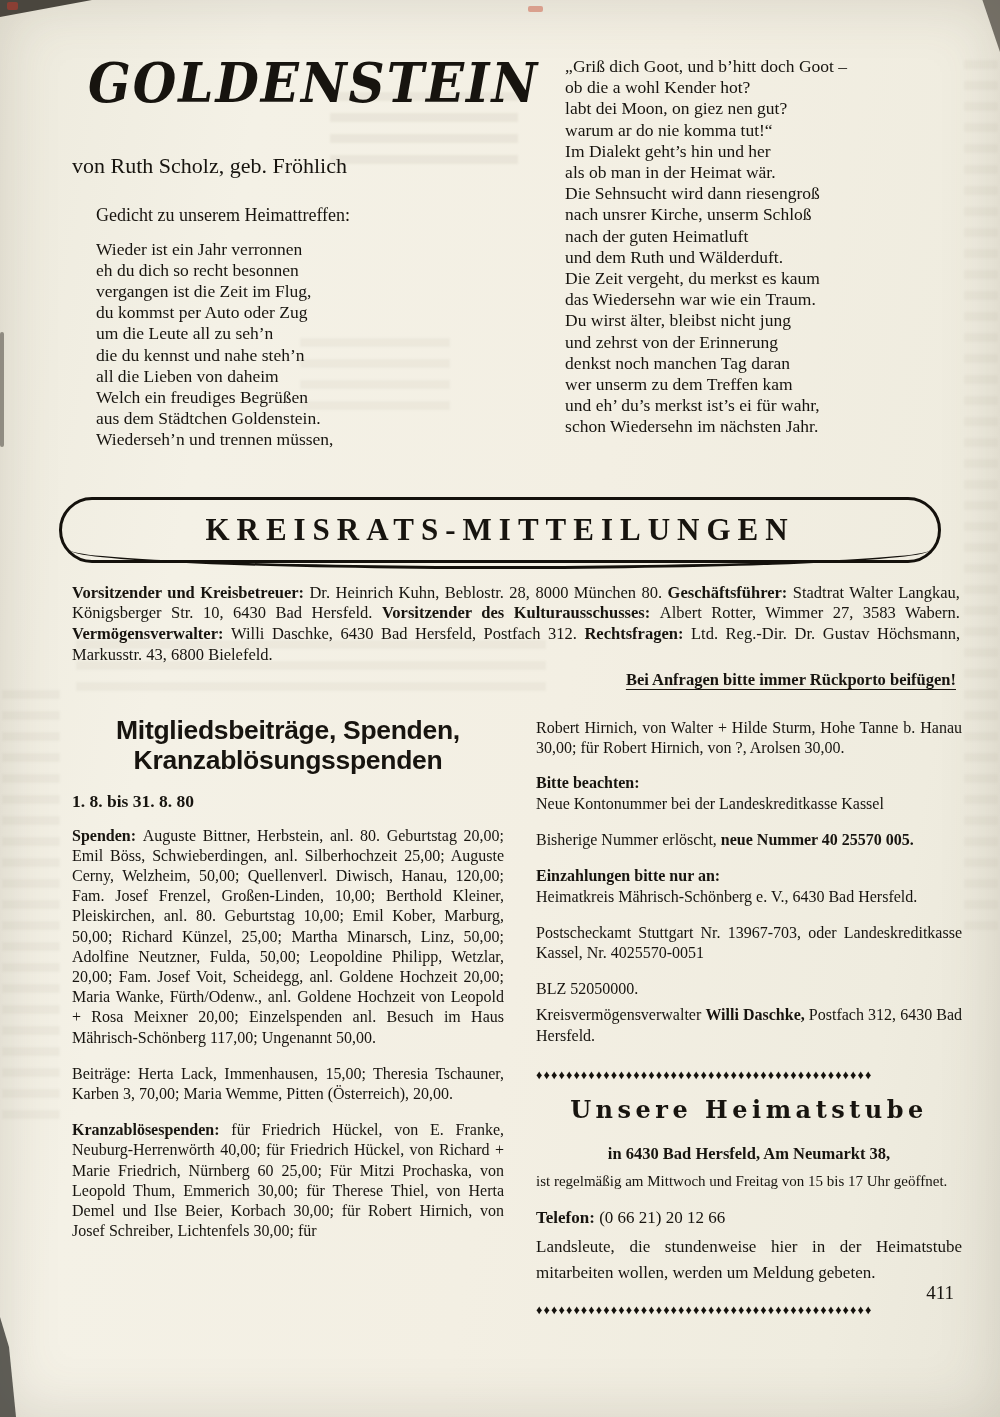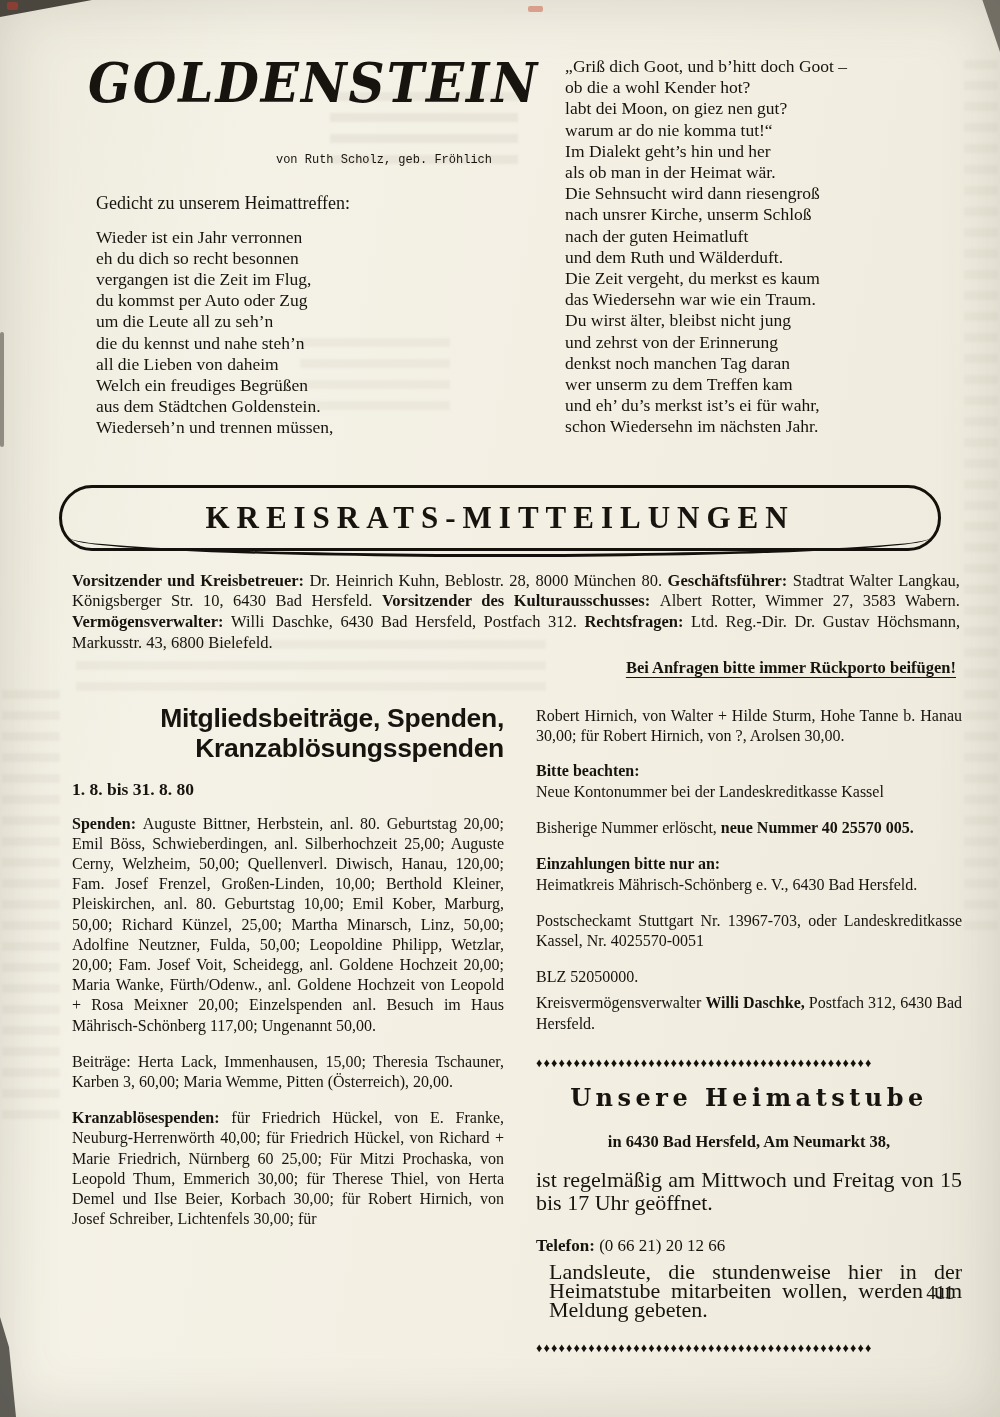--- a/index.html
+++ b/index.html
@@ -29,21 +29,21 @@
   .poem-area{display:flex;gap:26px;padding:52px 40px 0 72px;align-items:flex-start;position:relative;z-index:1;}
   .poem-left{flex:0 0 440px;}
   .poem-right{flex:1;padding-top:4px;}
   .gold-title{
     font-family:"DejaVu Serif", serif;
     font-style:italic;font-weight:700;
     font-size:50px;line-height:1.05;letter-spacing:2px;
     transform:scaleY(1.08);transform-origin:left top;
     margin:4px 0 0 16px;white-space:nowrap;
   }
-  .poem-author{margin:44px 0 0 0;text-align:right;width:420px;font-size:12px;font-family:Liberation Mono, monospace;}
+  .poem-author{margin:44px 0 0 0;text-align:left;width:420px;font-size:22px;}
   .poem-intro{margin:26px 0 0 24px;font-size:18px;}
   .poem-lines{margin:13px 0 0 24px;font-size:17.5px;line-height:21.2px;}
   .poem-lines-r{font-size:17.5px;line-height:21.2px;}
   
   .banner{
     position:relative;margin:46px auto 0;width:876px;height:60px;
     border:3px solid #14110c;border-radius:33px;
     display:flex;align-items:center;justify-content:center;z-index:1;
   }
   .banner::after{
@@ -63,41 +63,41 @@
   .rueckporto{
     margin:4px 44px 0 0;text-align:right;font-weight:700;font-size:16.5px;
     text-decoration:underline;text-underline-offset:4px;position:relative;z-index:1;
   }
   
   .columns{display:flex;gap:32px;margin:26px 38px 0 72px;position:relative;z-index:1;}
   .col-left{flex:0 0 432px;}
   .col-right{flex:1;min-width:0;}
   .col-heading{
     font-family:"Liberation Sans", sans-serif;font-weight:700;
-    font-size:26.5px;line-height:1.13;letter-spacing:-.3px;text-align:right;
+    font-size:26.5px;line-height:1.13;letter-spacing:-.3px;text-align:center;
   }
   .date-range{text-align:left;font-weight:700;font-size:17.5px;margin-top:15px;}
   .para{font-size:16px;line-height:20.2px;text-align:justify;margin-top:8px;}
   .para:first-of-type{margin-top:0;}
   .label-line{font-weight:700;font-size:16px;margin-top:9px;}
   .plain-line{font-size:16px;line-height:20.2px;}
   
   .diamond-row{
     margin-top:16px;font-size:12.5px;letter-spacing:1.1px;
     white-space:nowrap;overflow:hidden;color:#14110c;
   }
   .hs-title{
     margin-top:12px;text-align:center;
     font-family:"DejaVu Serif", serif;font-weight:700;
     font-size:24px;letter-spacing:4.5px;
   }
   .hs-address{margin-top:8px;text-align:center;font-weight:700;font-size:16.5px;}
-  .hs-hours{margin-top:16px;font-size:22px;line-height:23px;text-align:justify;}
+  .hs-hours{margin-top:6px;font-size:15px;line-height:23px;text-align:justify;}
   .hs-tel{margin-top:8px;font-size:17px;}
-  .hs-note{margin-top:6px;font-size:22px;line-height:19px;text-align:justify;margin-left:13px;}
+  .hs-note{margin-top:6px;font-size:17px;line-height:26px;text-align:justify;}
   .page-number{position:absolute;top:1282px;right:46px;font-size:19px;z-index:1;}
 </style>
 </head>
 <body>
 
 <div class="page">
 
   <div class="ghost" style="top:92px;left:330px;width:188px;height:72px;opacity:.55;"></div>
   <div class="ghost" style="top:338px;left:300px;width:150px;height:72px;opacity:.4;"></div>
   <div class="ghost" style="top:60px;left:964px;width:34px;height:880px;opacity:.35;"></div>
@@ -161,21 +161,21 @@
 
   <div class="columns">
 
     <div class="col-left">
       <div class="col-heading">
         <div>Mitgliedsbeiträge, Spenden,</div>
         <div>Kranzablösungsspenden</div>
       </div>
       <div class="date-range">1. 8. bis 31. 8. 80</div>
       <p class="para" style="margin-top:14px;"><span style="font-weight: 700;">Spenden: </span><span>Auguste Bittner, Herbstein, anl. 80. Geburtstag 20,00; Emil Böss, Schwieberdingen, anl. Silberhochzeit 25,00; Auguste Cerny, Welzheim, 50,00; Quellenverl. Diwisch, Hanau, 120,00; Fam. Josef Frenzel, Großen-Linden, 10,00; Berthold Kleiner, Pleiskirchen, anl. 80. Geburtstag 10,00; Emil Kober, Marburg, 50,00; Richard Künzel, 25,00; Martha Minarsch, Linz, 50,00; Adolfine Neutzner, Fulda, 50,00; Leopoldine Philipp, Wetzlar, 20,00; Fam. Josef Voit, Scheidegg, anl. Goldene Hochzeit 20,00; Maria Wanke, Fürth/Odenw., anl. Goldene Hochzeit von Leopold + Rosa Meixner 20,00; Einzelspenden anl. Besuch im Haus Mährisch-Schönberg 117,00; Ungenannt 50,00.</span></p>
-      <p class="para"><span style="font-weight: 400;">Beiträge: </span><span>Herta Lack, Immenhausen, 15,00; Theresia Tschauner, Karben 3, 60,00; Maria Wemme, Pitten (Österreich), 20,00.</span></p>
+      <p class="para"><span style="font-weight: 400;">Beiträge: </span><span>Herta Lack, Immenhausen, 15,00; Theresia Tschauner, Karben 3, 70,00; Maria Wemme, Pitten (Österreich), 20,00.</span></p>
       <p class="para"><span style="font-weight: 700;">Kranzablösespenden: </span><span>für Friedrich Hückel, von E. Franke, Neuburg-Herrenwörth 40,00; für Friedrich Hückel, von Richard + Marie Friedrich, Nürnberg 60 25,00; Für Mitzi Prochaska, von Leopold Thum, Emmerich 30,00; für Therese Thiel, von Herta Demel und Ilse Beier, Korbach 30,00; für Robert Hirnich, von Josef Schreiber, Lichtenfels 30,00; für</span></p>
     </div>
 
     <div class="col-right">
       <p class="para" style="margin-top:2px;">Robert Hirnich, von Walter + Hilde Sturm, Hohe Tanne b. Hanau 30,00; für Robert Hirnich, von ?, Arolsen 30,00.</p>
       <div class="label-line">Bitte beachten:</div>
       <p class="para" style="margin-top:2px;">Neue Kontonummer bei der Landeskreditkasse Kassel</p>
       <p class="para" style="margin-top:2px;"><span>Bisherige Nummer erlöscht, </span><span style="font-weight: 700;">neue Nummer 40 25570 005.</span></p>
       <div class="label-line">Einzahlungen bitte nur an:</div>
       <p class="para" style="margin-top:2px;">Heimatkreis Mährisch-Schönberg e. V., 6430 Bad Hersfeld.</p>

